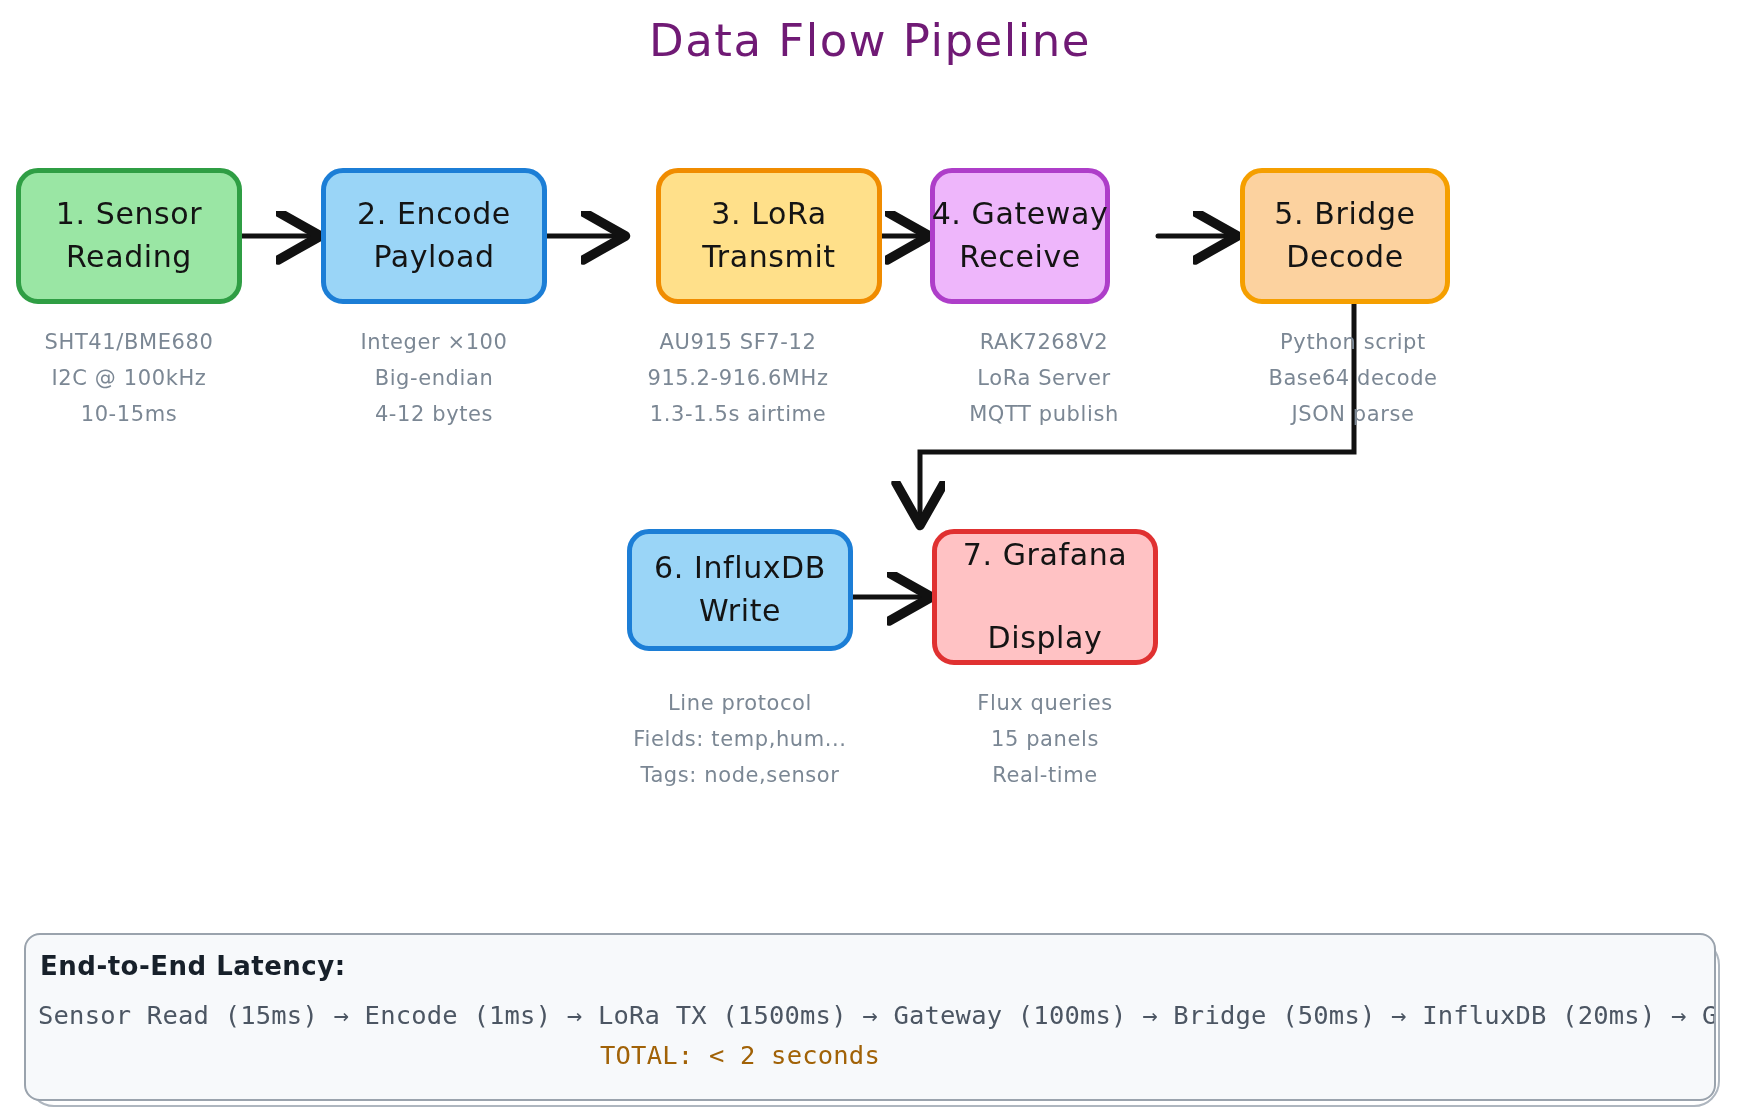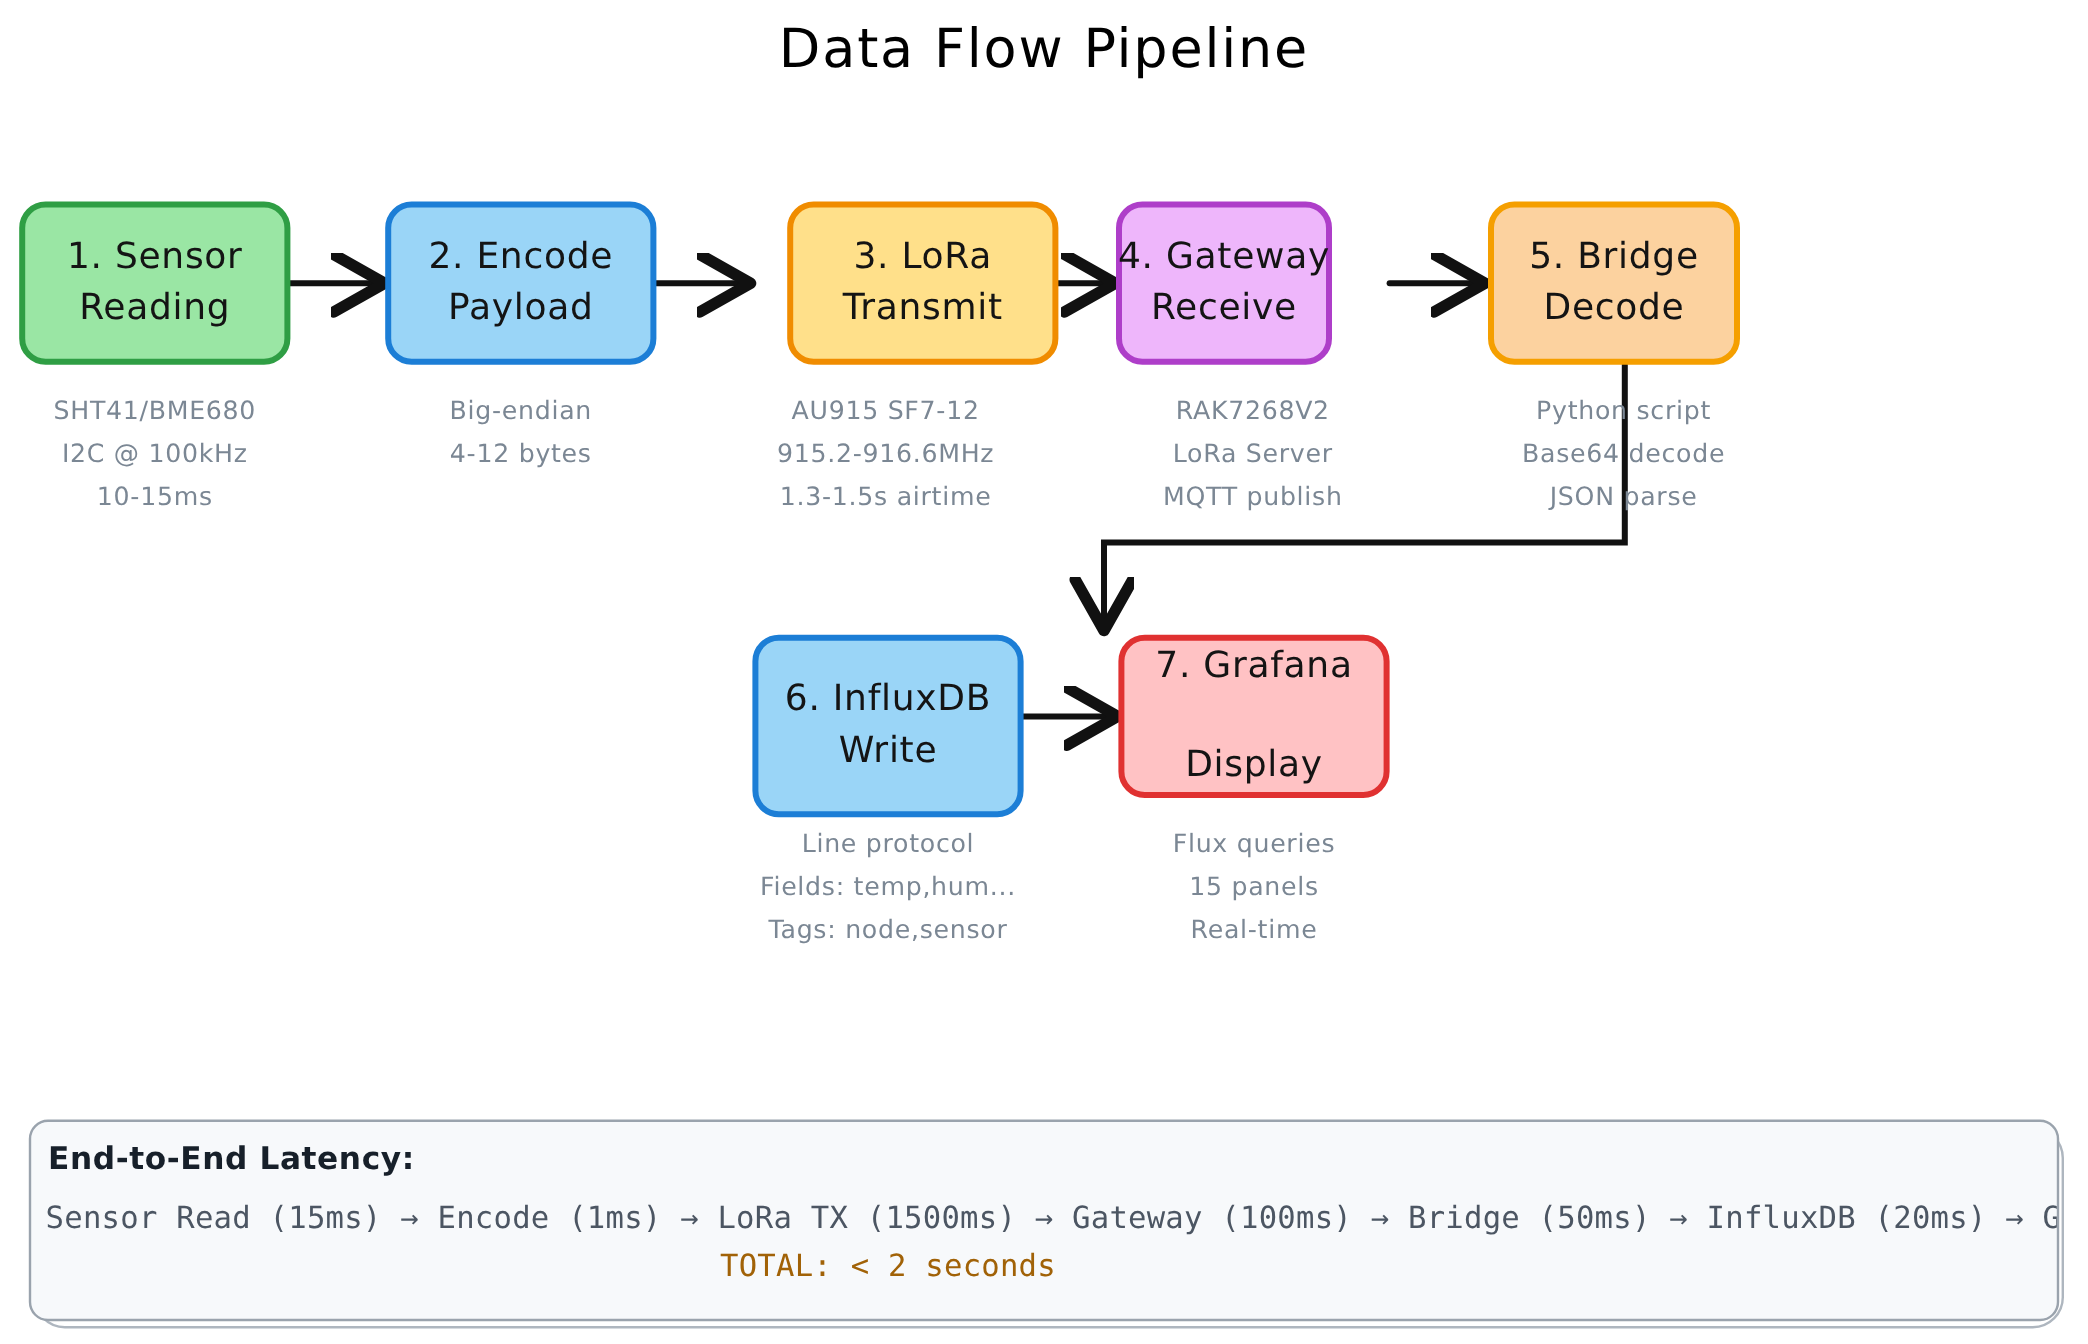--- a/index.html
+++ b/index.html
@@ -37,21 +37,21 @@
   
   #title {
     position: absolute;
     left: 0;
     top: 14px;
     width: 1740px;
     text-align: center;
     font-family: "DejaVu Sans", sans-serif;
     font-size: 45px;
     letter-spacing: 1.5px;
-    color: #000000;
+    color: #701a75;
     font-weight: 400;
   }
 
   
   .node {
     position: absolute;
     box-sizing: border-box;
     border-radius: 22px;
     border-width: 5px;
     border-style: solid;
@@ -177,20 +177,21 @@
     <div>SHT41/BME680</div>
     <div>I2C @ 100kHz</div>
     <div>10-15ms</div>
   </div>
 
   <div class="node" style="left:321px; top:168px; width:226px; height:136px; background:#9ad5f7; border-color:#1c7ed6;">
     <span class="nline">2. Encode</span>
     <span class="nline">Payload</span>
   </div>
   <div class="caption" style="left:321px; top:324px; width:226px;">
+    <div>Integer ×100</div>
     <div>Big-endian</div>
     <div>4-12 bytes</div>
   </div>
 
   <div class="node" style="left:656px; top:168px; width:226px; height:136px; background:#ffe08a; border-color:#f08c00;">
     <span class="nline">3. LoRa</span>
     <span class="nline">Transmit</span>
   </div>
   <div class="caption" style="left:615px; top:324px; width:246px;">
     <div>AU915 SF7-12</div>
@@ -211,21 +212,21 @@
   <div class="node" style="left:1240px; top:168px; width:210px; height:136px; background:#fcd29f; border-color:#f59f00;">
     <span class="nline">5. Bridge</span>
     <span class="nline">Decode</span>
   </div>
   <div class="caption" style="left:1232px; top:324px; width:242px;">
     <div>Python script</div>
     <div>Base64 decode</div>
     <div>JSON parse</div>
   </div>
 
-  <div class="node" style="left:627px; top:529px; width:226px; height:152px; background:#9ad5f7; border-color:#1c7ed6;">
+  <div class="node" style="left:627px; top:529px; width:226px; height:122px; background:#9ad5f7; border-color:#1c7ed6;">
     <span class="nline">6. InfluxDB</span>
     <span class="nline">Write</span>
   </div>
   <div class="caption" style="left:615px; top:685px; width:250px;">
     <div>Line protocol</div>
     <div>Fields: temp,hum...</div>
     <div>Tags: node,sensor</div>
   </div>
 
   <div class="node" style="left:932px; top:529px; width:226px; height:136px; background:#ffc2c4; border-color:#e03131;gap:40px;">

